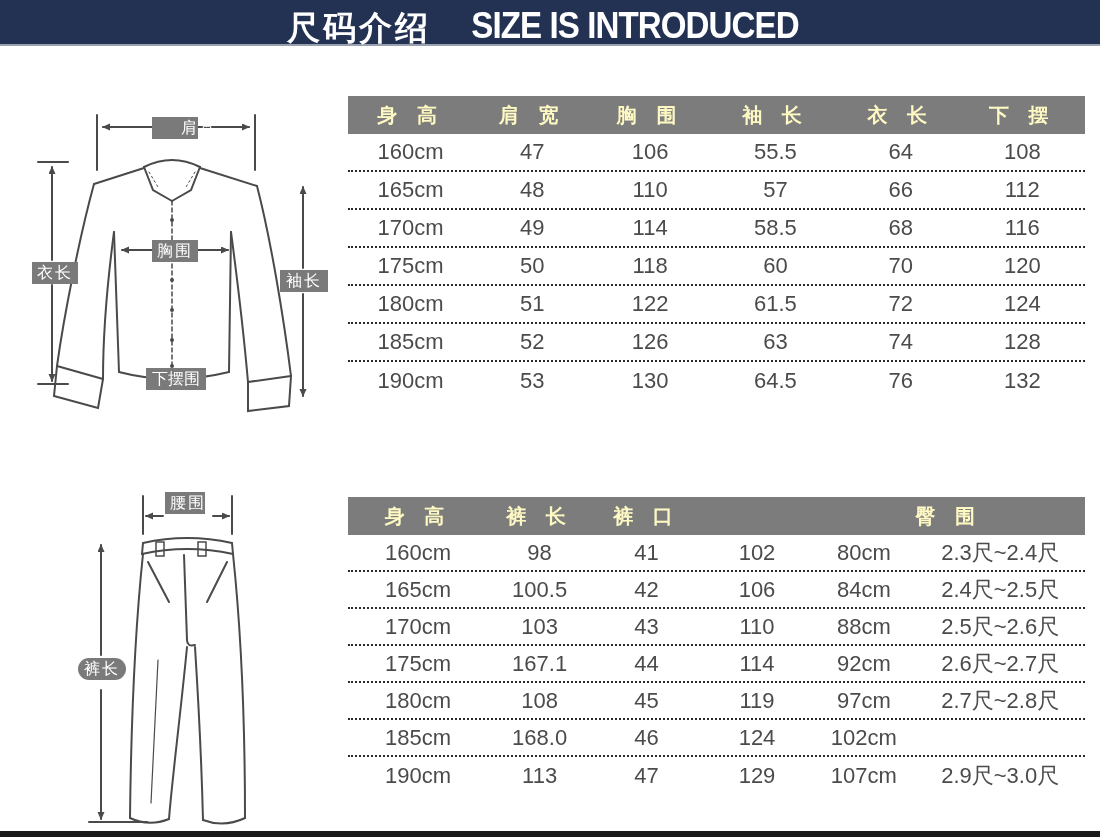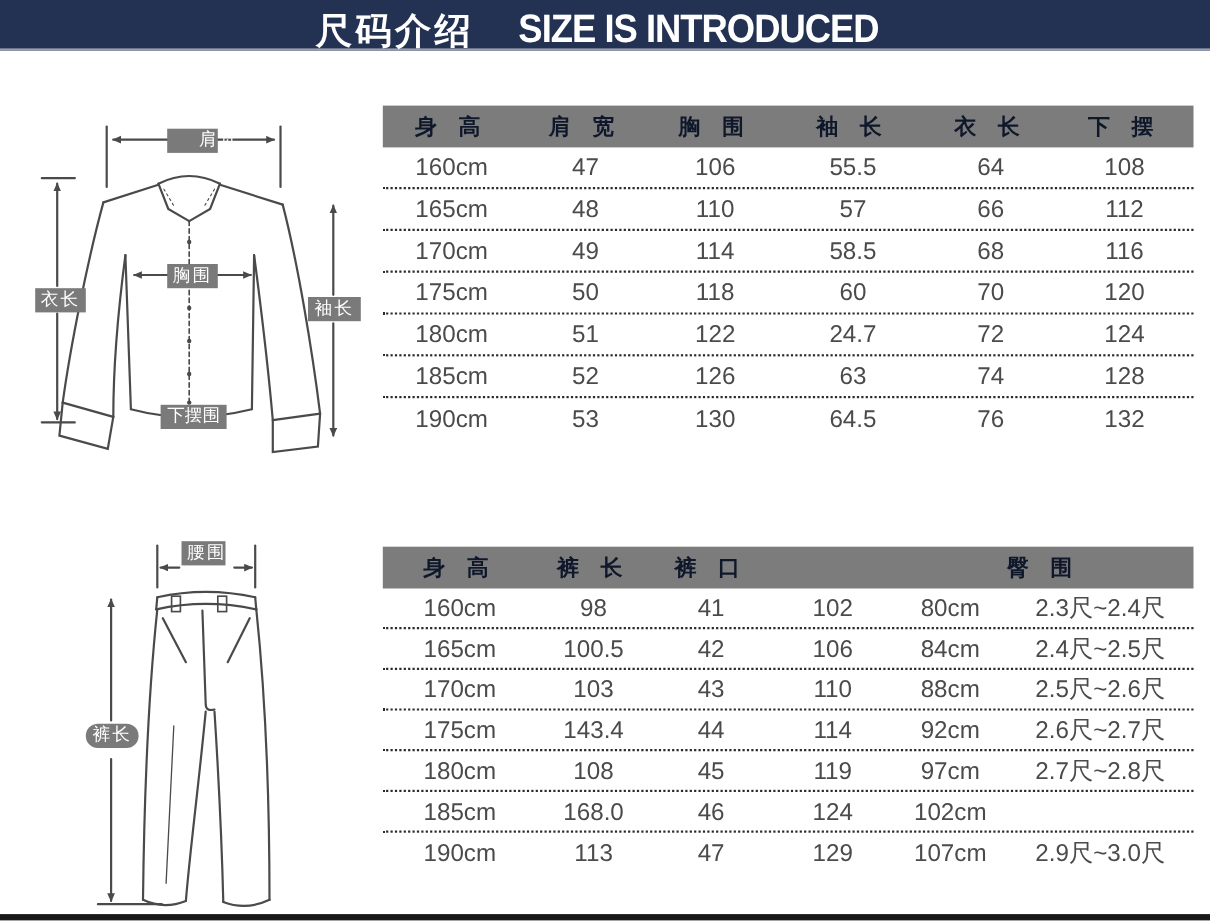--- a/index.html
+++ b/index.html
@@ -17,21 +17,21 @@
   }
   .title-cn { font-size:33px; font-weight:bold; letter-spacing:3px; line-height:1; }
   .title-en { font-size:36px; font-weight:bold; letter-spacing:-1px; line-height:1;
               display:inline-block; transform:scaleX(0.92); transform-origin:center; }
 
   
   .size-table { position:absolute; width:737px; }
   #shirt-table { left:348px; top:96px; }
   #pants-table { left:348px; top:497px; }
   .t-head { display:grid; height:38px; background:#7c7c7c; align-items:center; }
-  .th { color:#0f172a; text-align:center; font-size:20px; font-weight:bold; letter-spacing:7px; }
+  .th { color:#fef9c3; text-align:center; font-size:20px; font-weight:bold; letter-spacing:7px; }
   .t-body { }
   .t-row { display:grid; height:38px; align-items:center; box-sizing:border-box; }
   #pants-table .t-row { height:37px; }
   .t-row:not(:last-child) { border-bottom:2px dotted #2a2a2a; }
   .td { text-align:center; font-size:22px; color:#4b4b4b; }
   .grid-shirt { grid-template-columns:17% 16% 16% 18% 16% 17%; }
   .grid-pants { grid-template-columns:19% 14% 15% 15% 14% 23%; }
   #pants-table .t-head .th:last-child { grid-column:5 / 7; }
 
   
@@ -161,21 +161,21 @@
           <div class="td">50</div>
           <div class="td">118</div>
           <div class="td">60</div>
           <div class="td">70</div>
           <div class="td">120</div>
         </div>
         <div class="t-row grid-shirt">
           <div class="td">180cm</div>
           <div class="td">51</div>
           <div class="td">122</div>
-          <div class="td">24.7</div>
+          <div class="td">61.5</div>
           <div class="td">72</div>
           <div class="td">124</div>
         </div>
         <div class="t-row grid-shirt">
           <div class="td">185cm</div>
           <div class="td">52</div>
           <div class="td">126</div>
           <div class="td">63</div>
           <div class="td">74</div>
           <div class="td">128</div>
@@ -264,21 +264,21 @@
         <div class="t-row grid-pants">
           <div class="td">170cm</div>
           <div class="td">103</div>
           <div class="td">43</div>
           <div class="td">110</div>
           <div class="td">88cm</div>
           <div class="td">2.5尺~2.6尺</div>
         </div>
         <div class="t-row grid-pants">
           <div class="td">175cm</div>
-          <div class="td">143.4</div>
+          <div class="td">167.1</div>
           <div class="td">44</div>
           <div class="td">114</div>
           <div class="td">92cm</div>
           <div class="td">2.6尺~2.7尺</div>
         </div>
         <div class="t-row grid-pants">
           <div class="td">180cm</div>
           <div class="td">108</div>
           <div class="td">45</div>
           <div class="td">119</div>

